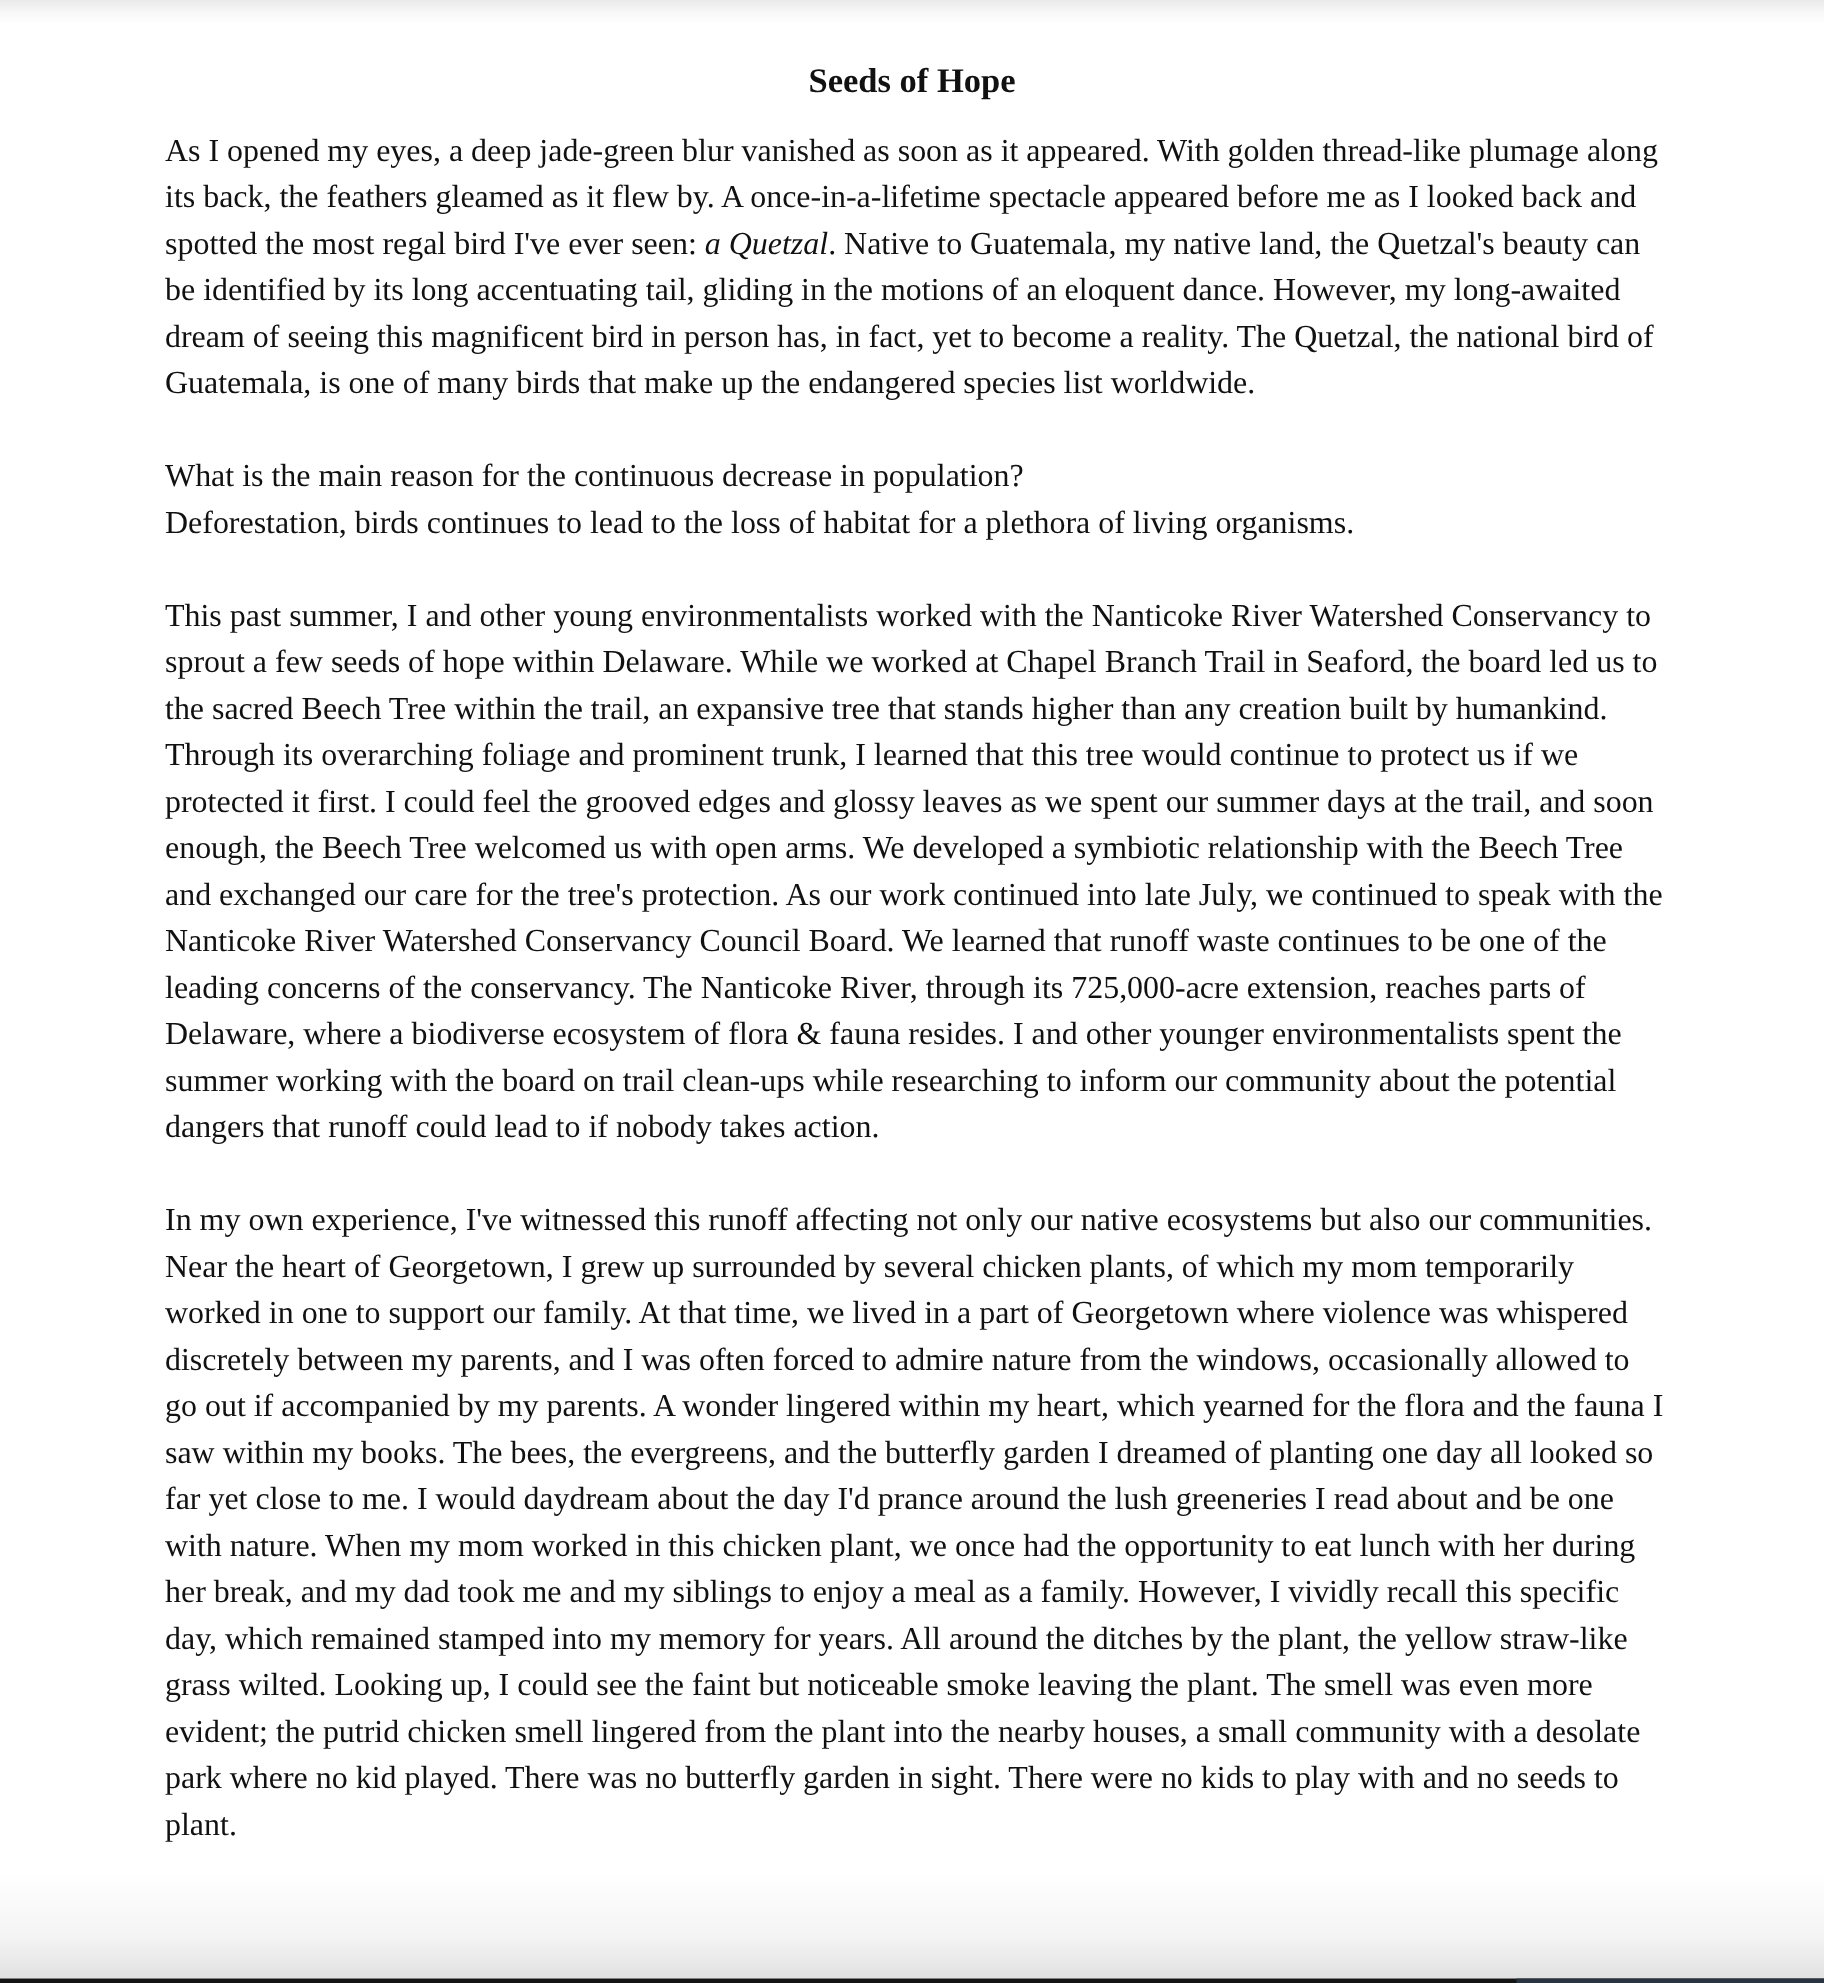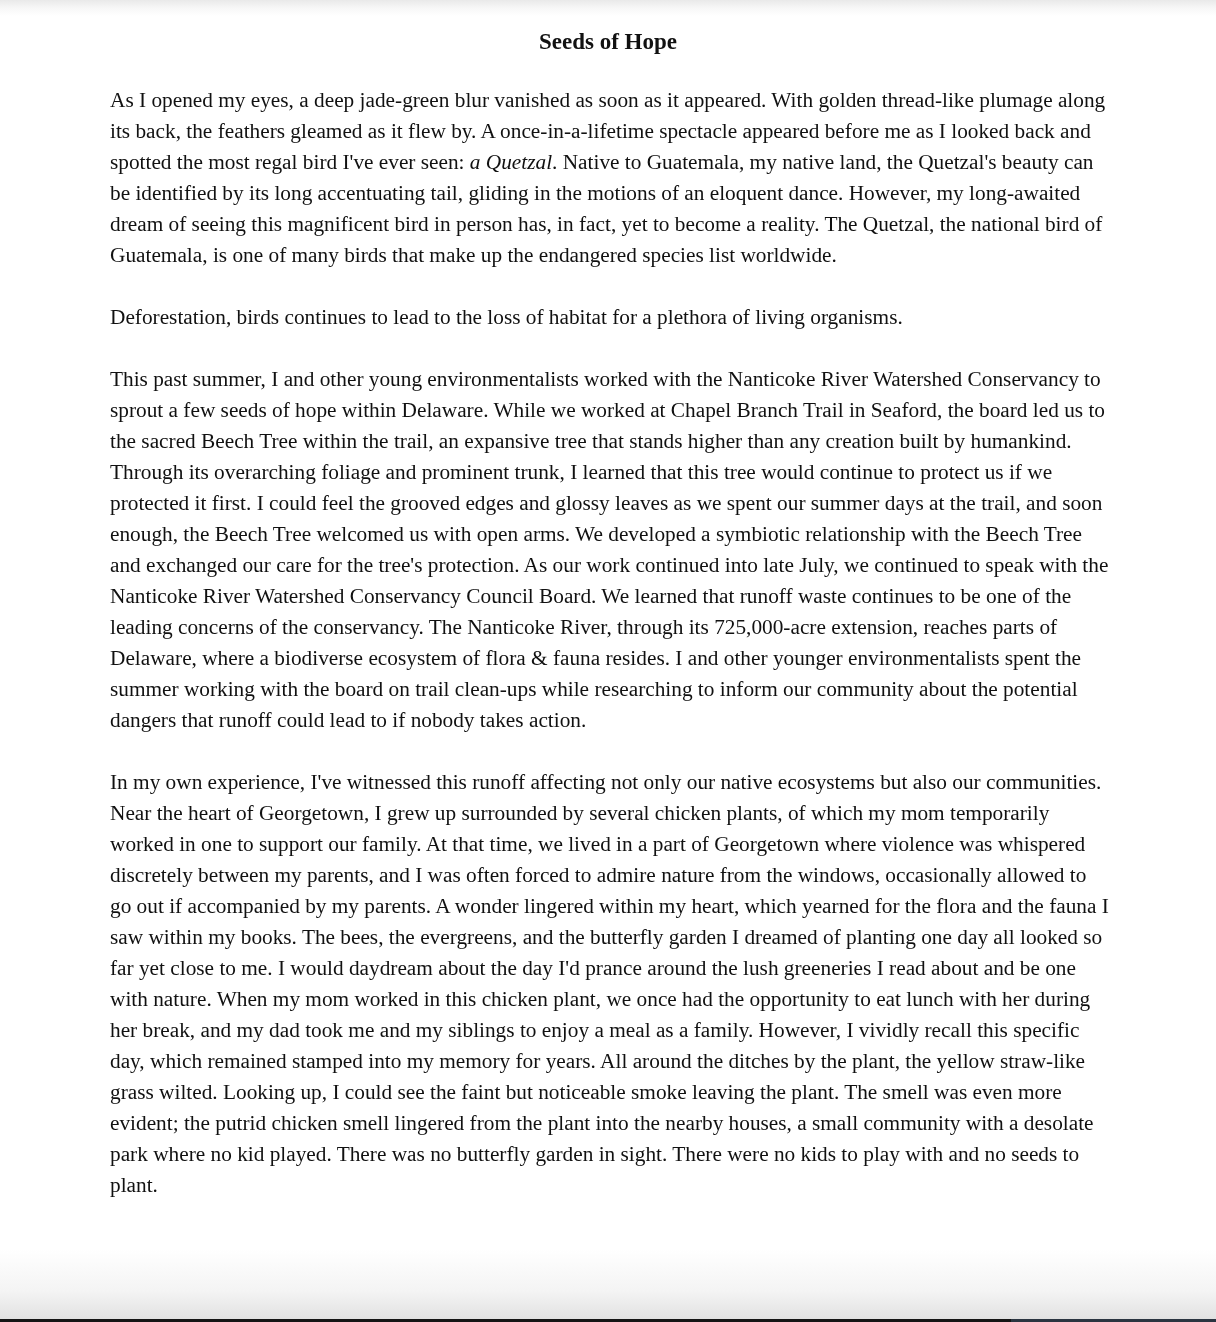--- a/index.html
+++ b/index.html
@@ -50,21 +50,21 @@
       width: 1216px;
     }
     .doc-title {
       position: absolute;
       left: 0; right: 0;
       top: 24px;
       text-align: center;
       font-weight: bold;
       font-size: 23px;
       line-height: 28px;
-      margin: 4px;
+      margin: 16px;
     }
     .doc-body {
       position: absolute;
       left: 110px;
       top: 85px;
       width: 1000px;
       font-size: 21.3px;
       line-height: 31px;
     }
     .doc-body p {
@@ -79,20 +79,21 @@
 <body>
 
 <div class="top-shadow"></div>
 
 <div class="page">
   <h1 class="doc-title">Seeds of Hope</h1>
 
   <div class="doc-body">
     <p><span>As I opened my eyes, a deep jade-green blur vanished as soon as it appeared. With golden thread-like plumage along its back, the feathers gleamed as it flew by. A once-in-a-lifetime spectacle appeared before me as I looked back and spotted the most regal bird I've ever seen: </span><em>a Quetzal</em><span>. Native to Guatemala, my native land, the Quetzal's beauty can be identified by its long accentuating tail, gliding in the motions of an eloquent dance. However, my long-awaited dream of seeing this magnificent bird in person has, in fact, yet to become a reality. The Quetzal, the national bird of Guatemala, is one of many birds that make up the endangered species list worldwide.</span></p>
 
+    <p class="tight">What is the main reason for the continuous decrease in population?</p>
     <p>Deforestation, birds continues to lead to the loss of habitat for a plethora of living organisms.</p>
 
     <p>This past summer, I and other young environmentalists worked with the Nanticoke River Watershed Conservancy to sprout a few seeds of hope within Delaware. While we worked at Chapel Branch Trail in Seaford, the board led us to the sacred Beech Tree within the trail, an expansive tree that stands higher than any creation built by humankind. Through its overarching foliage and prominent trunk, I learned that this tree would continue to protect us if we protected it first. I could feel the grooved edges and glossy leaves as we spent our summer days at the trail, and soon enough, the Beech Tree welcomed us with open arms. We developed a symbiotic relationship with the Beech Tree and exchanged our care for the tree's protection. As our work continued into late July, we continued to speak with the Nanticoke River Watershed Conservancy Council Board. We learned that runoff waste continues to be one of the leading concerns of the conservancy. The Nanticoke River, through its 725,000-acre extension, reaches parts of Delaware, where a biodiverse ecosystem of flora &amp; fauna resides. I and other younger environmentalists spent the summer working with the board on trail clean-ups while researching to inform our community about the potential dangers that runoff could lead to if nobody takes action.</p>
 
     <p>In my own experience, I've witnessed this runoff affecting not only our native ecosystems but also our communities. Near the heart of Georgetown, I grew up surrounded by several chicken plants, of which my mom temporarily worked in one to support our family. At that time, we lived in a part of Georgetown where violence was whispered discretely between my parents, and I was often forced to admire nature from the windows, occasionally allowed to go out if accompanied by my parents. A wonder lingered within my heart, which yearned for the flora and the fauna I saw within my books. The bees, the evergreens, and the butterfly garden I dreamed of planting one day all looked so far yet close to me. I would daydream about the day I'd prance around the lush greeneries I read about and be one with nature. When my mom worked in this chicken plant, we once had the opportunity to eat lunch with her during her break, and my dad took me and my siblings to enjoy a meal as a family. However, I vividly recall this specific day, which remained stamped into my memory for years. All around the ditches by the plant, the yellow straw-like grass wilted. Looking up, I could see the faint but noticeable smoke leaving the plant. The smell was even more evident; the putrid chicken smell lingered from the plant into the nearby houses, a small community with a desolate park where no kid played. There was no butterfly garden in sight. There were no kids to play with and no seeds to plant.</p>
   </div>
 </div>
 
 <div class="bottom-fade"></div>
 <div class="bottom-strip">

